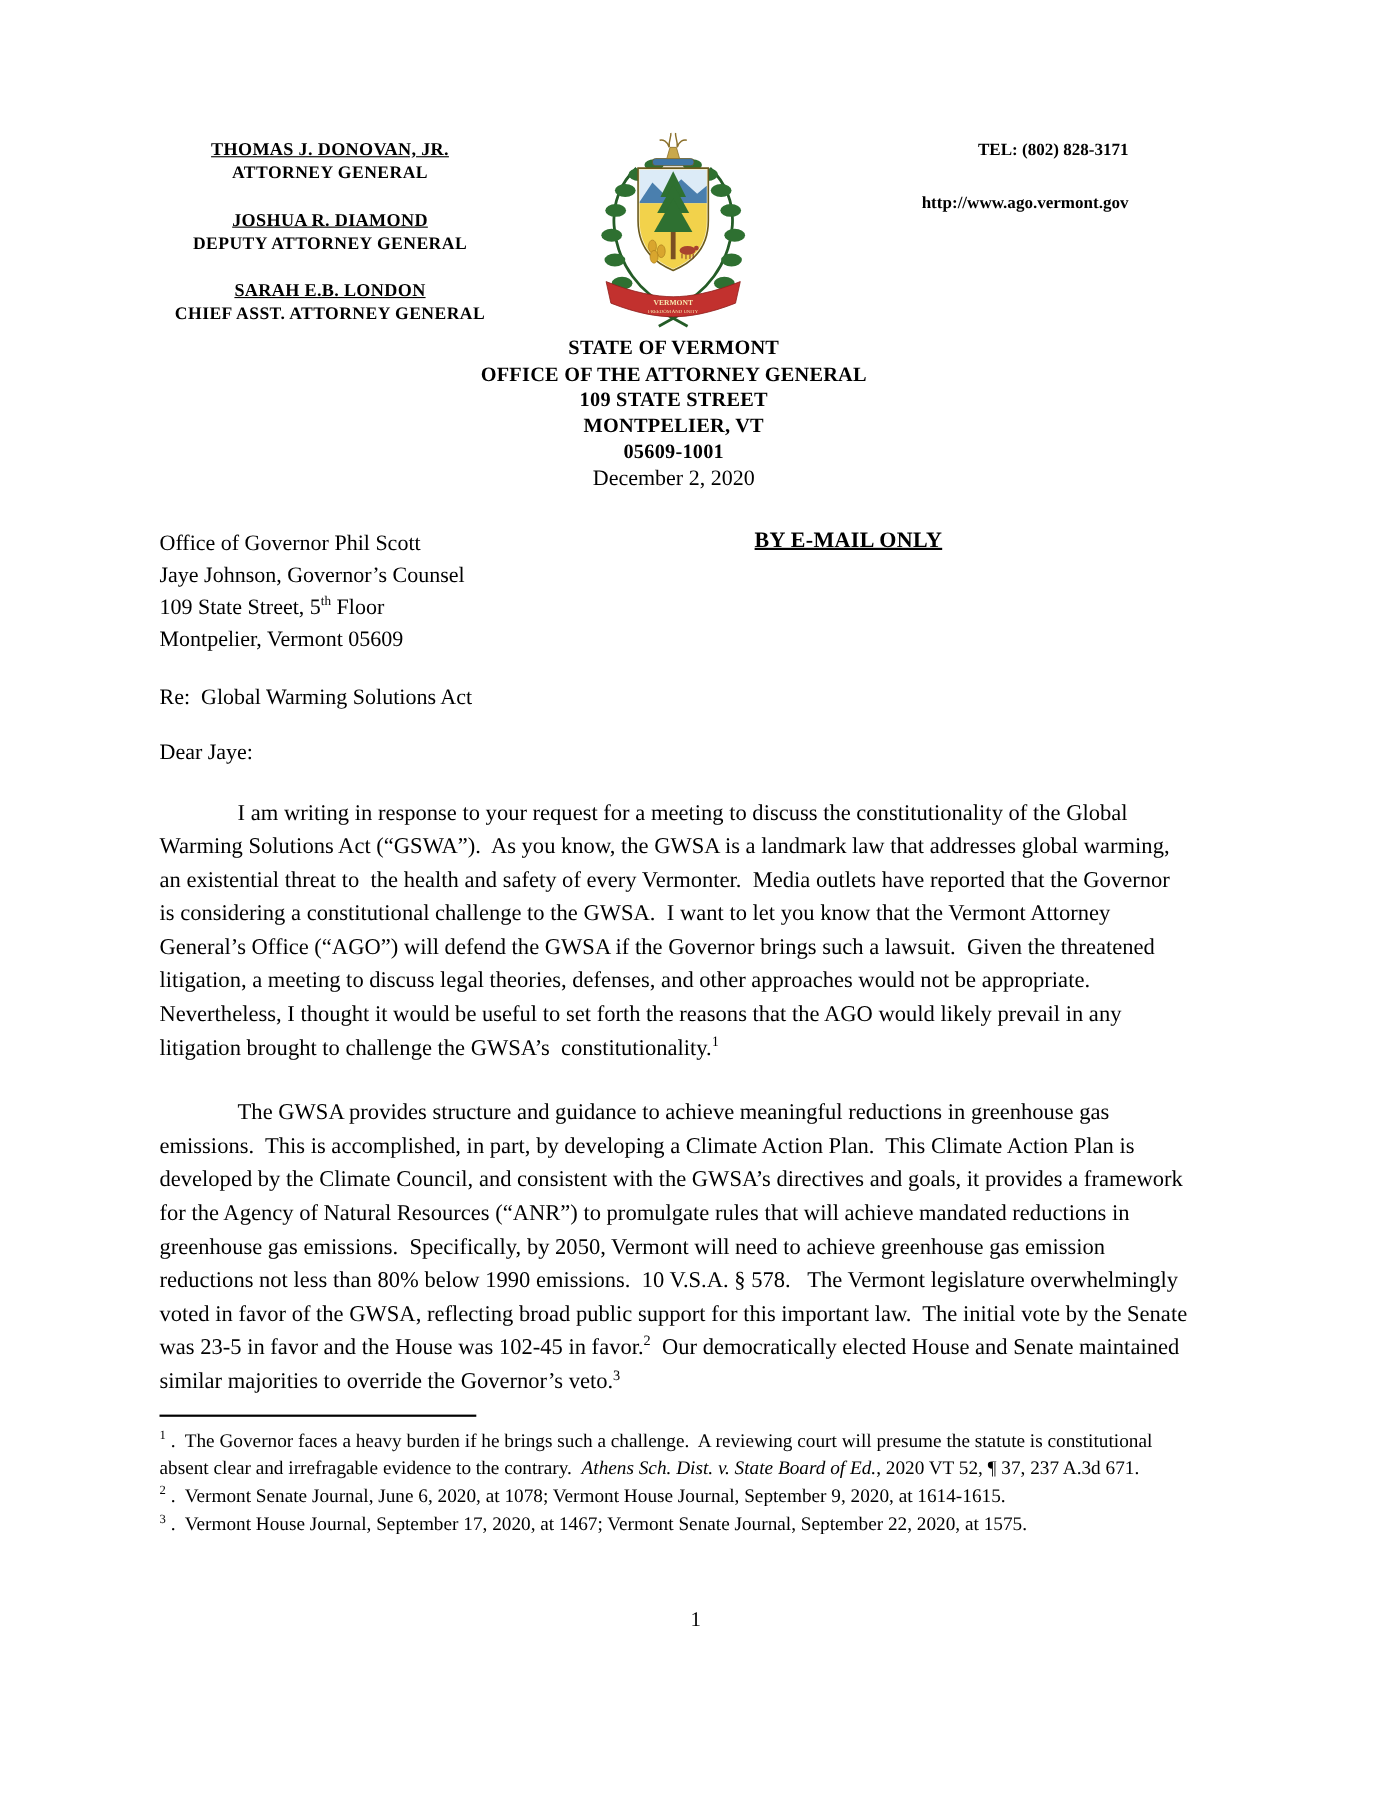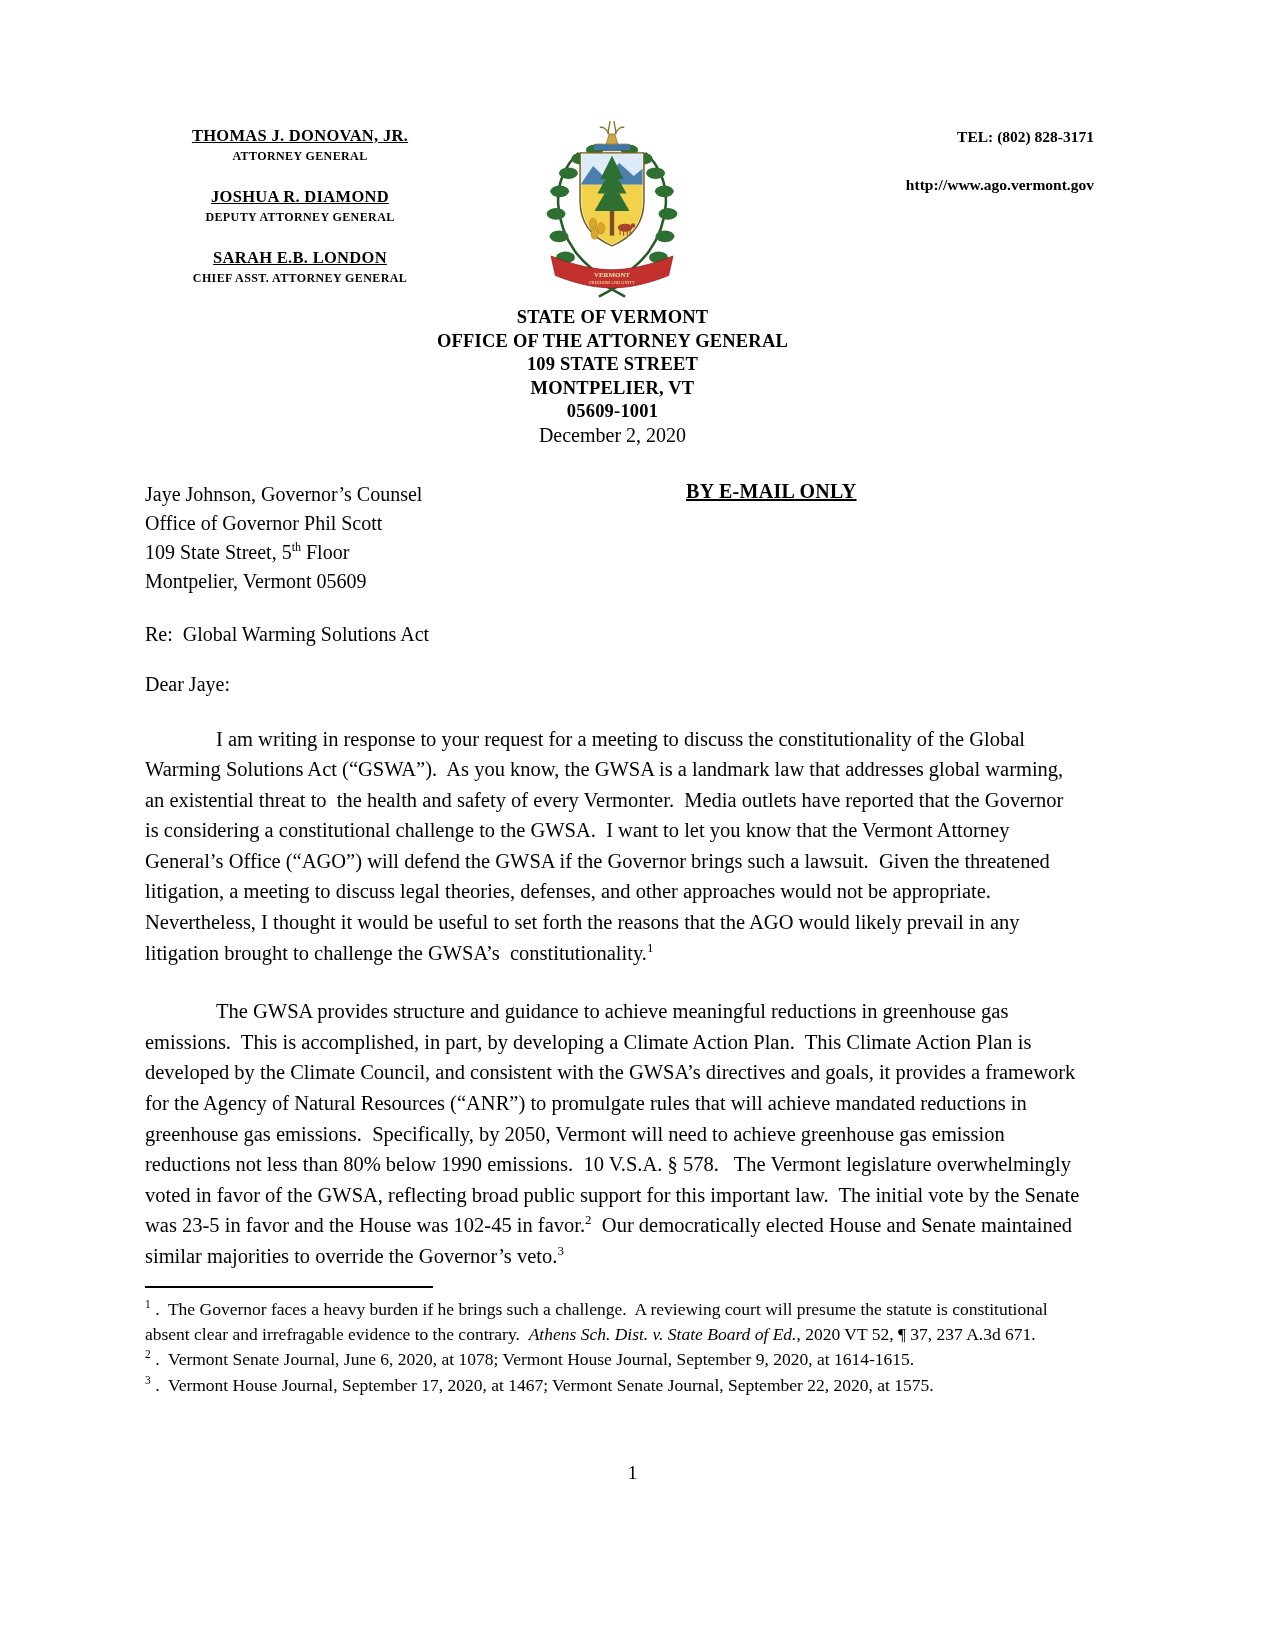--- a/index.html
+++ b/index.html
@@ -5,23 +5,23 @@
   html,body{margin:0;padding:0;background:#ffffff;}
   .page{
     width:1265px;height:1638px;position:relative;background:#ffffff;
     font-family:"Liberation Serif",serif;color:#000;overflow:hidden;
   }
   
   .letterhead{position:absolute;top:118px;left:0;width:100%;height:192px;}
   .officials{position:absolute;left:147px;top:8px;width:306px;text-align:center;}
   .official{margin-bottom:23px;}
   .official-name{font-size:16.5px;font-weight:700;letter-spacing:.3px;text-decoration:underline;}
-  .official-title{font-size:12px;font-weight:700;margin-top:3px;letter-spacing:.4px;}
+  .official-title{font-size:16px;font-weight:700;margin-top:3px;letter-spacing:.4px;}
   .seal-wrap{position:absolute;left:532px;top:0;width:160px;height:184px;}
-  .contact{position:absolute;left:864px;top:10px;width:230px;text-align:right;font-weight:700;font-size:15.5px;}
+  .contact{position:absolute;left:796px;top:10px;width:230px;text-align:right;font-weight:700;font-size:15.5px;}
   .contact-web{margin-top:30px;}
   
   .main{position:absolute;top:306px;left:145px;width:935px;}
   .office-address{text-align:center;font-weight:700;font-size:18.5px;line-height:23.5px;letter-spacing:.2px;}
   .date{text-align:center;font-size:20px;}
   .addr-row{position:relative;margin-top:33px;}
   .recipient{font-size:20px;line-height:29px;}
   .delivery{position:absolute;left:541px;top:0;font-size:20px;font-weight:700;text-decoration:underline;letter-spacing:.3px;}
   .re-line{margin-top:27px;font-size:20px;white-space:pre-wrap;}
   .salutation{margin-top:27px;font-size:20px;}
@@ -139,22 +139,22 @@
       <div>OFFICE OF THE ATTORNEY GENERAL</div>
       <div>109 STATE STREET</div>
       <div>MONTPELIER, VT</div>
       <div>05609-1001</div>
     </div>
 
     <div class="date">December 2, 2020</div>
 
     <div class="addr-row">
       <div class="recipient">
+        <div>Office of Governor Phil Scott</div>
         <div>Jaye Johnson, Governor’s Counsel</div>
-        <div>Office of Governor Phil Scott</div>
         <div><span>109 State Street, 5</span><sup class="sup-ord">th</sup><span> Floor</span></div>
         <div>Montpelier, Vermont 05609</div>
       </div>
       <div class="delivery">BY E-MAIL ONLY</div>
     </div>
 
     <div class="re-line">Re:  Global Warming Solutions Act</div>
 
     <div class="salutation">Dear Jaye:</div>
 

